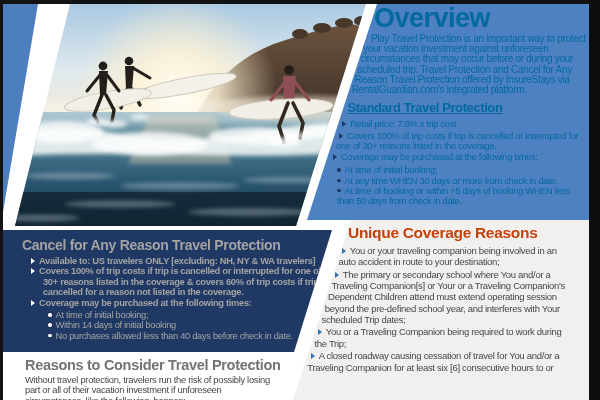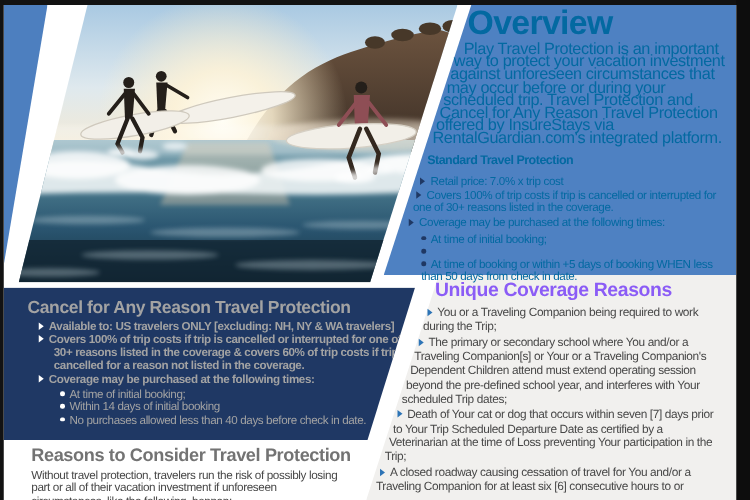--- a/index.html
+++ b/index.html
@@ -19,22 +19,22 @@
   
   .photo{position:absolute;left:0;top:4px;width:600px;height:222px;z-index:3;
     clip-path:polygon(70px 0,366px 0,296px 222px,15px 222px);}
 
   
   .overview-bg{position:absolute;left:0;top:4px;width:589px;height:216px;background:#4e81c2;
     clip-path:polygon(377px 0,589px 0,589px 216px,307px 216px);z-index:3;}
   .overview-content{position:absolute;left:314px;top:5px;width:272px;height:215px;color:#0369a1;z-index:4;}
   .diag-a{float:left;width:60px;height:215px;shape-outside:polygon(0 0,60px 0,0 215px);}
   .overview-content h1{margin:0 0 2px 0;padding-left:14px;font-size:27px;line-height:27px;font-weight:bold;letter-spacing:-0.5px;}
-  .intro{margin:0;font-size:13px;line-height:10.2px;letter-spacing:-0.3px;text-indent:5px;}
-  .overview-content h2{margin:5px 0 3px 0;padding-left:4px;font-size:10px;line-height:16px;font-weight:bold;letter-spacing:-0.4px;}
+  .intro{margin:0;font-size:10px;line-height:10.2px;letter-spacing:-0.3px;text-indent:5px;}
+  .overview-content h2{margin:5px 0 3px 0;padding-left:4px;font-size:13px;line-height:16px;font-weight:bold;letter-spacing:-0.4px;text-decoration:underline;}
   .b{margin:0 0 1px 0;padding-left:6px;font-size:9.3px;line-height:10.3px;letter-spacing:-0.3px;}
   .sb{margin:0;padding-left:23px;font-size:9.3px;line-height:10.2px;letter-spacing:-0.3px;}
   .sb.first{margin-top:3px;}
 
   
   .arr{display:inline-block;width:0;height:0;border-top:3.2px solid transparent;border-bottom:3.2px solid transparent;
     border-left:4.6px solid #1f3864;margin-right:4px;}
   .arr.white{border-left-color:#ffffff;}
   .arr.blue{border-left-color:#2d74b6;}
   .dot{display:inline-block;width:3.6px;height:3.6px;border-radius:50%;background:#1f3864;vertical-align:1.5px;margin-right:4px;}
@@ -53,21 +53,21 @@
   .reasons{position:absolute;left:3px;top:355px;width:312px;height:45px;z-index:4;}
   .reasons-inner{padding:2px 0 0 22px;}
   .reasons h3{margin:0 0 2px 0;font-size:14.5px;line-height:16px;font-weight:bold;color:#737373;letter-spacing:-0.3px;}
   .reasons p{margin:0;font-size:9.4px;line-height:10.4px;color:#474747;width:256px;letter-spacing:-0.3px;}
 
   
   .gray-col{position:absolute;left:0;top:220px;width:589px;height:180px;background:#f1f0ee;z-index:3;
     clip-path:polygon(351px 0,589px 0,589px 180px,293px 180px);}
   .unique-content{position:absolute;left:296px;top:224px;width:276px;height:200px;color:#474747;z-index:4;}
   .diag-b{float:left;width:52px;height:176px;shape-outside:polygon(0 0,52px 0,0 176px);}
-  .unique-content h3{margin:0 0 4px 0;font-size:15.5px;line-height:17px;font-weight:bold;color:#8b5cf6;letter-spacing:-0.3px;}
+  .unique-content h3{margin:0 0 4px 0;font-size:15.5px;line-height:17px;font-weight:bold;color:#c2410c;letter-spacing:-0.3px;}
   .ub{margin:0 0 1.5px 0;font-size:9.5px;line-height:11.2px;letter-spacing:-0.3px;}
 </style>
 </head>
 <body>
 
 <div class="canvas">
 
   <div class="tri-left"></div>
 
   <div class="photo" role="img">
@@ -164,21 +164,21 @@
   <div class="overview-bg"></div>
   <div class="overview-content">
     <div class="diag-a"></div>
     <h1>Overview</h1>
     <p class="intro">Play Travel Protection is an important way to protect your vacation investment against unforeseen circumstances that may occur before or during your scheduled trip.  Travel Protection and Cancel for Any Reason Travel Protection offered by InsureStays via RentalGuardian.com's integrated platform.</p>
     <h2>Standard Travel Protection</h2>
     <p class="b"><span class="arr"></span><span>Retail price: 7.0% x trip cost</span></p>
     <p class="b"><span class="arr"></span><span>Covers 100% of trip costs if trip is cancelled or interrupted for one of 30+ reasons listed in the coverage.</span></p>
     <p class="b"><span class="arr"></span><span>Coverage may be purchased at the following times:</span></p>
     <p class="sb first"><span class="dot"></span><span>At time of initial booking;</span></p>
-    <p class="sb"><span class="dot"></span></p>
+    <p class="sb"><span class="dot"></span><span>At any time WHEN 30 days or more from check in date.</span></p>
     <p class="sb"><span class="dot"></span><span>At time of booking or within +5 days of booking WHEN less than 50 days from check in date.</span></p>
   </div>
 
   <div class="cancel-box">
     <div class="cancel-inner">
       <h3>Cancel for Any Reason Travel Protection</h3>
       <p class="hb"><span class="arr white"></span><span>Available to: US travelers ONLY [excluding: NH, NY &amp; WA travelers]</span></p>
       <p class="hb"><span class="arr white"></span><span>Covers 100% of trip costs if trip is cancelled or interrupted for one of 30+ reasons listed in the coverage &amp; covers 60% of trip costs if trip is cancelled for a reason not listed in the coverage.</span></p>
       <p class="hb"><span class="arr white"></span><span>Coverage may be purchased at the following times:</span></p>
       <p class="ht first"><span class="dot white"></span><span>At time of initial booking;</span></p>
@@ -191,22 +191,22 @@
     <div class="reasons-inner">
       <h3>Reasons to Consider Travel Protection</h3>
       <p>Without travel protection, travelers run the risk of possibly losing part or all of their vacation investment if unforeseen circumstances, like the following, happen:</p>
     </div>
   </div>
 
   <div class="gray-col"></div>
   <div class="unique-content">
     <div class="diag-b"></div>
     <h3>Unique Coverage Reasons</h3>
+    <p class="ub"><span class="arr blue"></span><span>You or your traveling companion being involved in an auto accident in route to your destination;</span></p>
+    <p class="ub"><span class="arr blue"></span><span>The primary or secondary school where You and/or a Traveling Companion[s] or Your or a Traveling Companion's Dependent Children attend must extend operating session beyond the pre-defined school year, and interferes with Your scheduled Trip dates;</span></p>
     <p class="ub"><span class="arr blue"></span><span>You or a Traveling Companion being required to work during the Trip;</span></p>
-    <p class="ub"><span class="arr blue"></span><span>The primary or secondary school where You and/or a Traveling Companion[s] or Your or a Traveling Companion's Dependent Children attend must extend operating session beyond the pre-defined school year, and interferes with Your scheduled Trip dates;</span></p>
-    <p class="ub"><span class="arr blue"></span><span>Death of Your cat or dog that occurs within seven [7] days prior to Your Trip Scheduled Departure Date as certified by a Veterinarian at the time of Loss preventing Your participation in the Trip;</span></p>
     <p class="ub"><span class="arr blue"></span><span>A closed roadway causing cessation of travel for You and/or a Traveling Companion for at least six [6] consecutive hours to or</span></p>
   </div>
 
   <div class="frame-top"></div>
   <div class="frame-left"></div>
   <div class="frame-right"></div>
 </div>
 
 </body></html>

